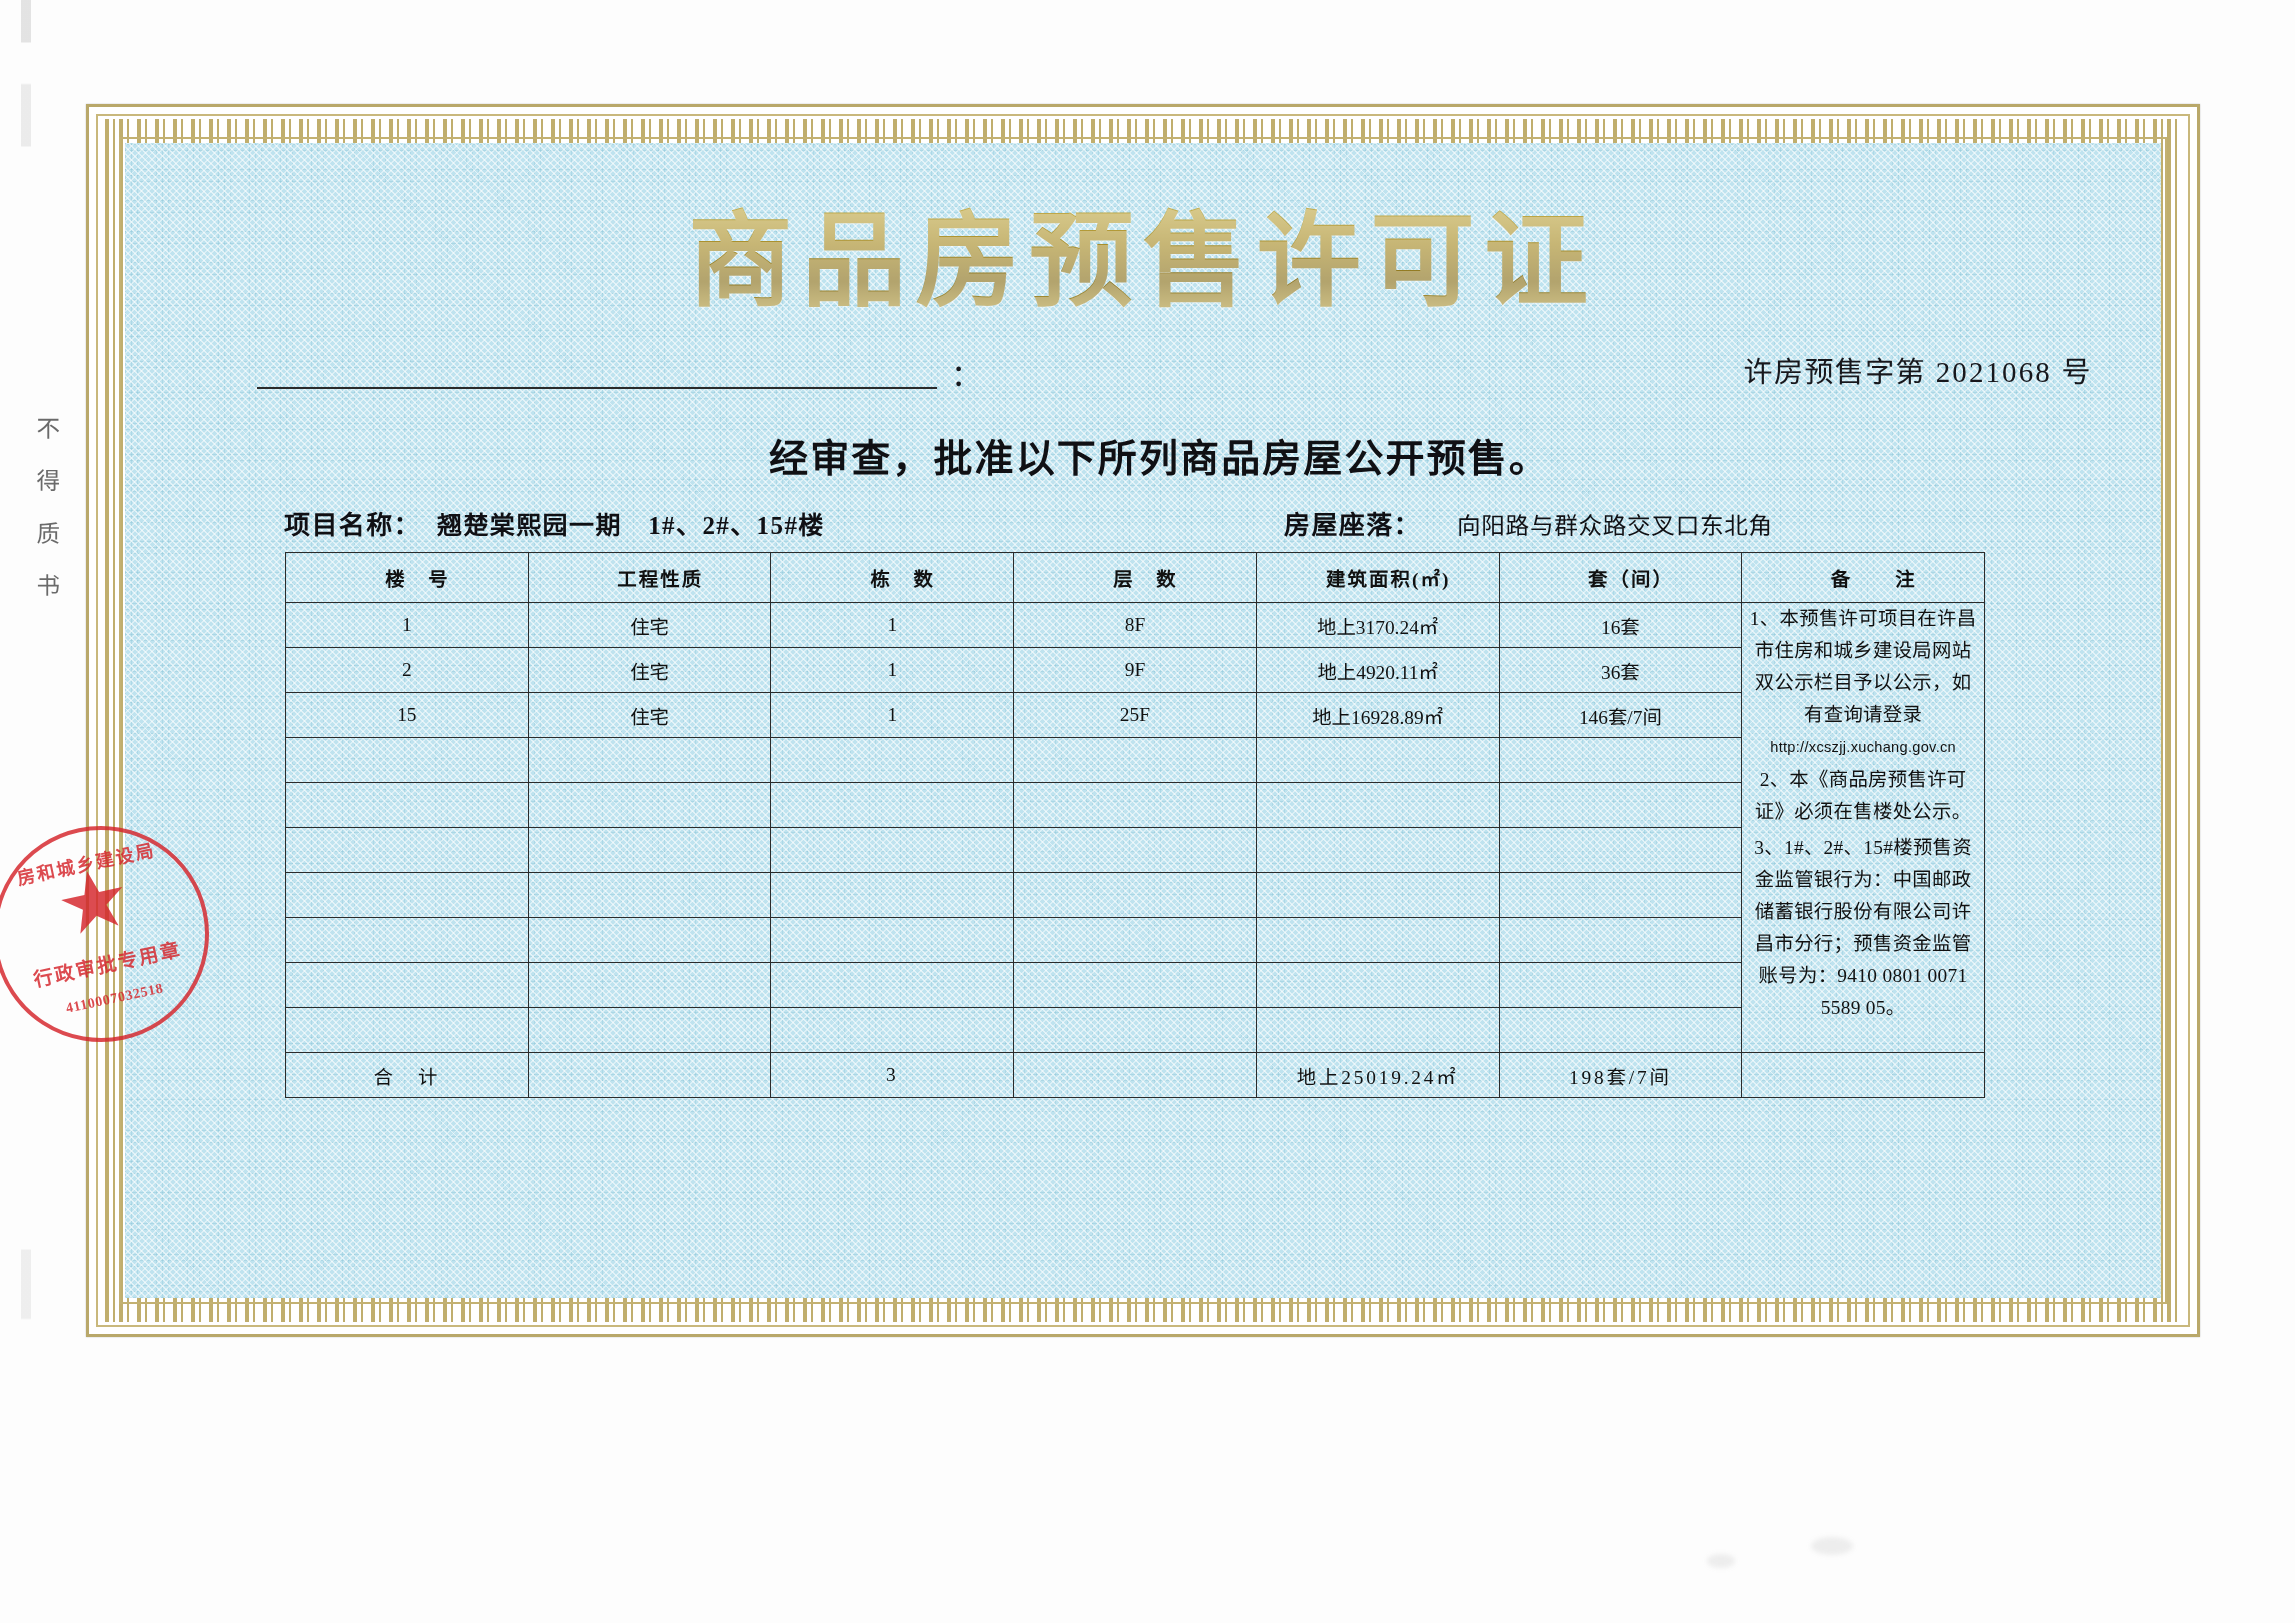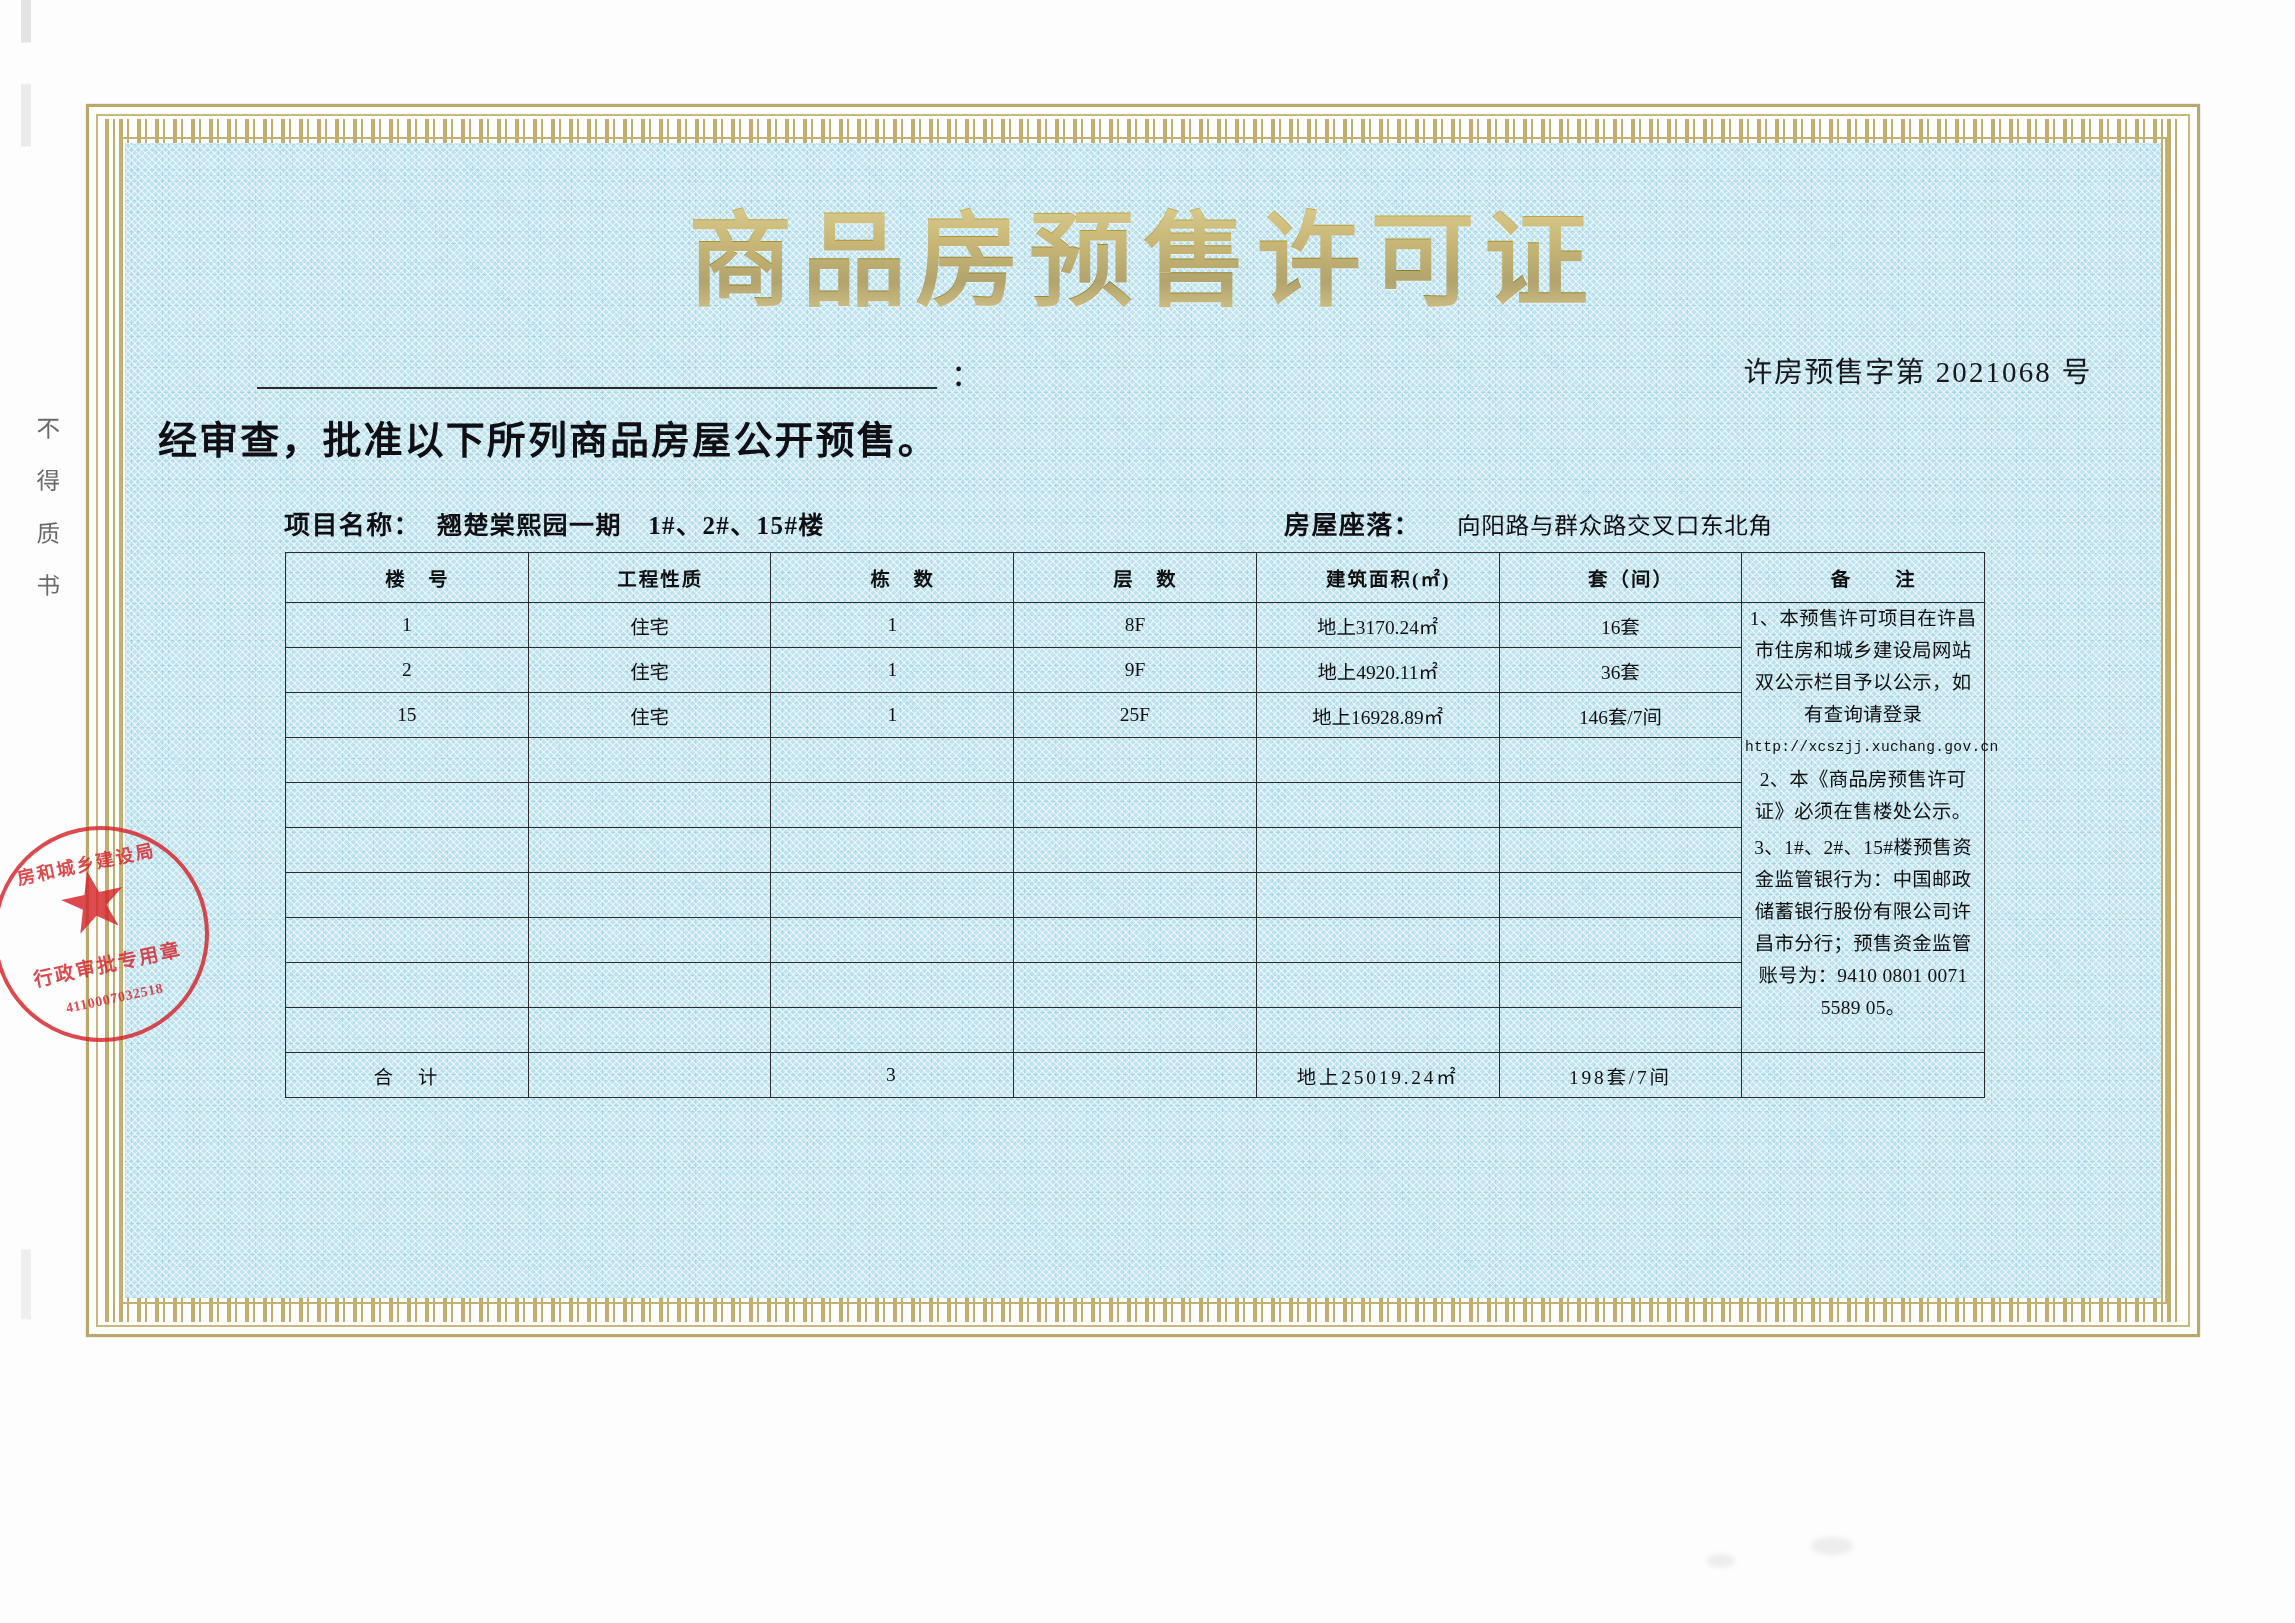--- a/index.html
+++ b/index.html
@@ -176,21 +176,22 @@
   .doc-number .num {
     font-family: "Liberation Serif", serif;
     letter-spacing: 2.1px;
     padding: 0 9.7px;
   }
 
   
   .statement {
     position: absolute;
     left: 0; right: 0;
-    top: 266px;
+    top: 284px;
+    text-align: center;
     font-size: 39px;
     font-weight: 700;
     color: #101014;
     letter-spacing: 2.1px;
     padding-left: 33px;
   }
 
   
   .row-project {
     position: absolute;
@@ -259,21 +260,21 @@
     text-align: left;
     padding: 12.5px 11px;
     line-height: 1.65;
     font-size: 16px;
     letter-spacing: 0.3px;
   }
   td.remark-cell ol {
     margin: 0; padding: 0; list-style: none;
   }
   td.remark-cell li { margin-bottom: 4.2px; }
-  .mono { font-family: Liberation Mono, monospace; font-size: 14.6px; }
+  .mono { font-family: Liberation Sans, sans-serif; font-size: 14.6px; }
 
   tr.total td { font-weight: 400; letter-spacing: 2.8px; }
 
   
   .issuer {
     position: absolute;
     right: 222px;
     top: 1249px;
     font-size: 30.5px;
     font-weight: 700;

